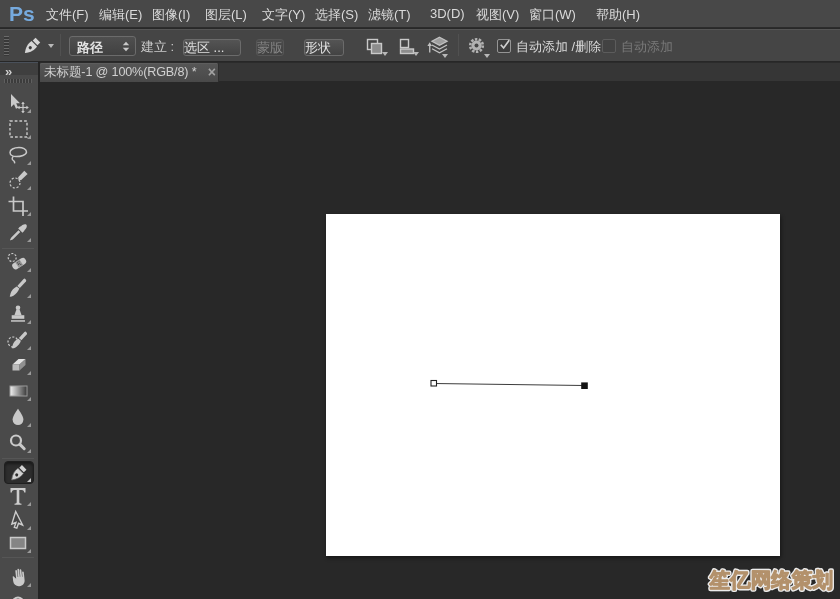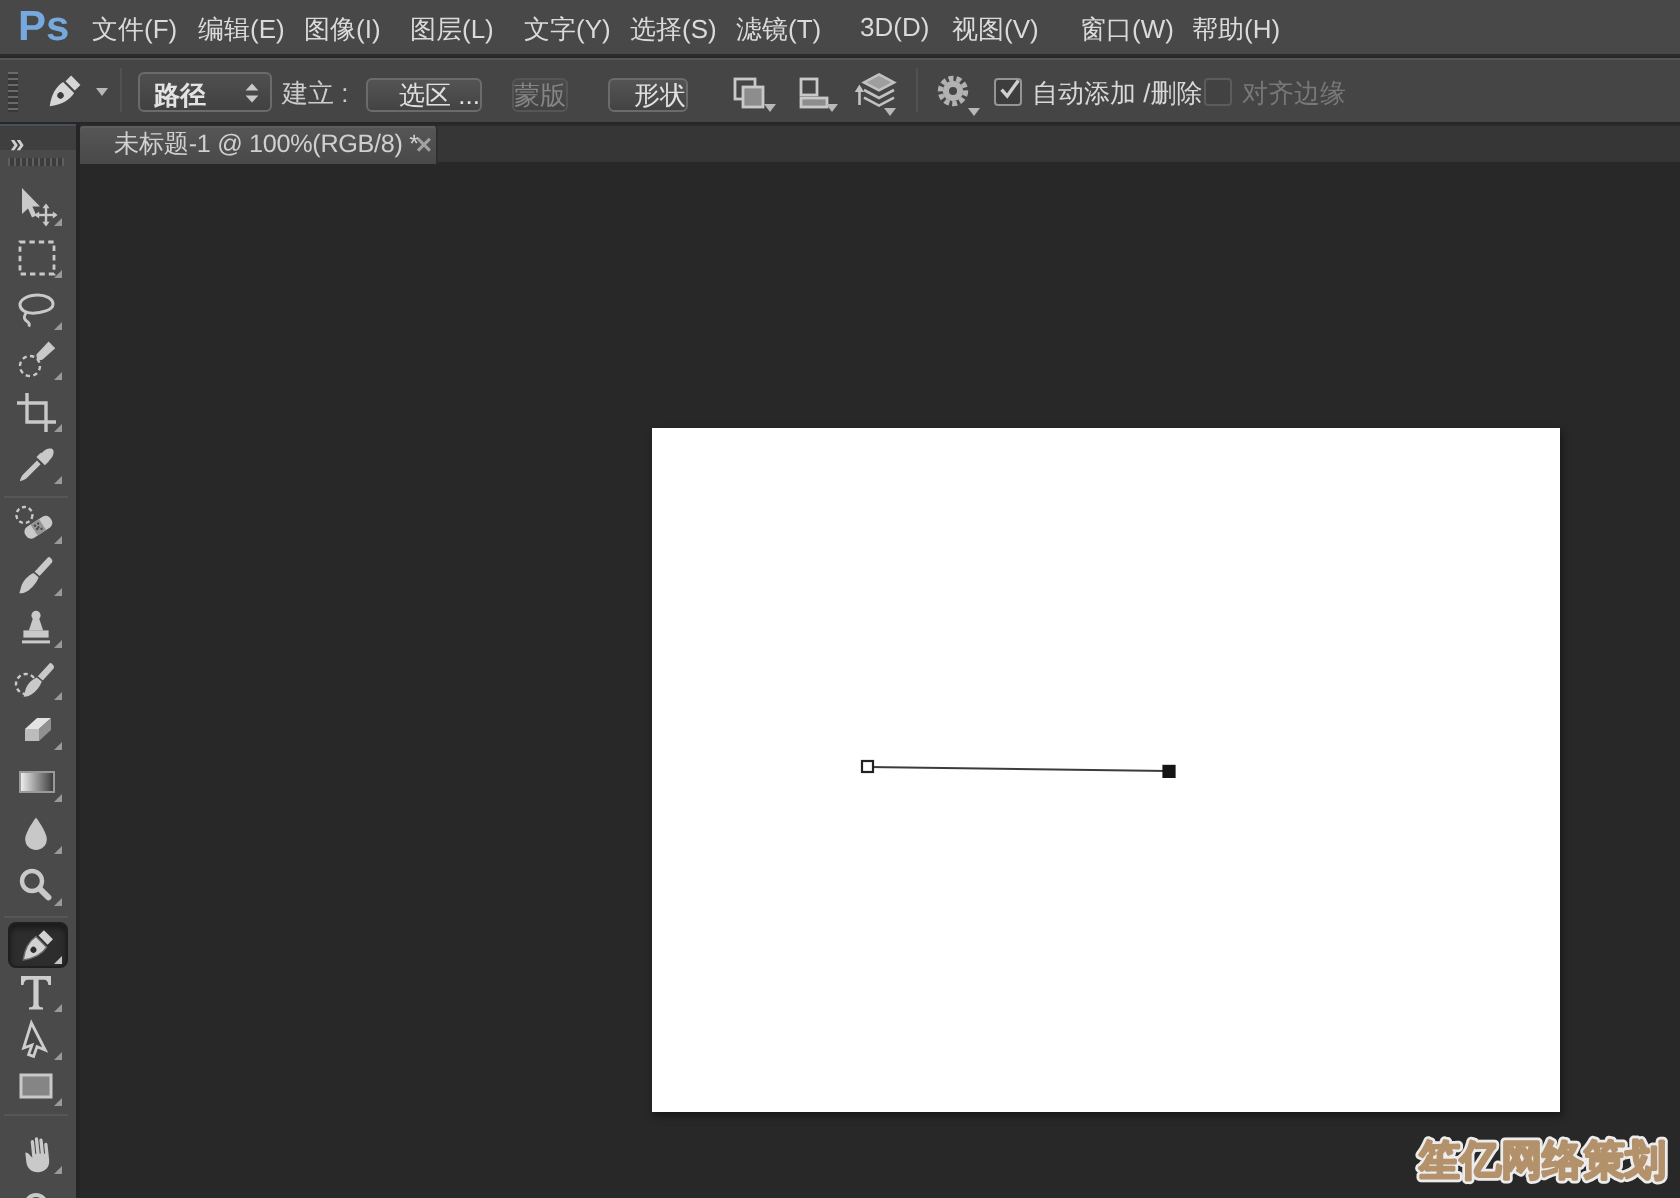--- a/index.html
+++ b/index.html
@@ -29,37 +29,37 @@
 #optgrip {
   position:absolute; left:4px; top:6px; width:5px; height:20px;
   background:repeating-linear-gradient(180deg,#6a6a6a 0 1px,#383838 1px 3px);
 }
 .vsep { position:absolute; top:4px; width:1px; height:22px; background:#383838; border-right:1px solid #515151; }
 .caret { position:absolute; width:0; height:0; border-left:3.5px solid transparent; border-right:3.5px solid transparent; border-top:4px solid #b8b8b8; }
 .psbtn {
   position:absolute; top:9px; height:17px;
   border:1px solid #6b6b6b; border-radius:3px;
   background:linear-gradient(180deg,#545454,#434343);
-  color:#e0e0e0; font-size:13px; text-align:right; line-height:15px;
+  color:#e0e0e0; font-size:13px; text-align:left; line-height:15px;
 }
 .psbtn.dis { border-color:#565656; color:#858585; background:linear-gradient(180deg,#4b4b4b,#424242); }
 .olabel { position:absolute; top:8px; font-size:13px; color:#cccccc; white-space:nowrap; }
 .cb { position:absolute; top:9px; width:14px; height:14px; background:#3d3d3d; border:1px solid #959595; border-radius:2px; }
 .cb.dis { border-color:#5c5c5c; background:#424242; }
 
 #tabrow {
   position:absolute; left:40px; top:62px; width:800px; height:19px;
   background:#363636; border-top:1px solid #2b2b2b;
 }
 #tab {
   position:absolute; left:0px; top:0px; width:179px; height:19px;
   background:linear-gradient(180deg,#565656,#494949); border-right:1px solid #2e2e2e;
   box-shadow:inset 0 1px 0 #5d5d5d;
   border-radius:2px 2px 0 0;
-  color:#d0d0d0; font-size:12.6px; letter-spacing:-0.15px; line-height:18px; padding-left:17px; white-space:nowrap;
+  color:#d0d0d0; font-size:12.6px; letter-spacing:-0.15px; line-height:18px; padding-left:4px; white-space:nowrap;
 }
 #tabx { position:absolute; right:2px; top:0px; color:#a2a2a2; font-size:14px; font-weight:bold; letter-spacing:0; }
 
 #toolbar {
   position:absolute; left:0; top:62px; width:40px; height:537px;
   background:#4a4a4a; border-right:2px solid #252525;
 }
 #tbhead { position:absolute; left:0; top:0; width:38px; height:13px; background:#3f3f3f; box-shadow:inset 0 1px 0 #49505a;}
 #tbchev { position:absolute; left:5px; top:2px; color:#cfcfcf; font-size:13px; font-weight:bold; letter-spacing:-1px;}
 #tbgrip {
@@ -80,21 +80,21 @@
   <span id="pslogo">Ps</span>
   <span class="mi" style="left:46px">文件(F)</span>
   <span class="mi" style="left:99px">编辑(E)</span>
   <span class="mi" style="left:152px">图像(I)</span>
   <span class="mi" style="left:205px">图层(L)</span>
   <span class="mi" style="left:262px">文字(Y)</span>
   <span class="mi" style="left:315px">选择(S)</span>
   <span class="mi" style="left:368px">滤镜(T)</span>
   <span class="mi" style="left:430px">3D(D)</span>
   <span class="mi" style="left:476px">视图(V)</span>
-  <span class="mi" style="left:540px">窗口(W)</span>
+  <span class="mi" style="left:529px">窗口(W)</span>
   <span class="mi" style="left:596px">帮助(H)</span>
 </div>
 
 <div id="optbar">
   <div id="optgrip"></div>
   <svg class="abs" style="left:20px;top:4px" width="24" height="24" viewBox="0 0 24 24">
     <g transform="translate(10.4,13.6) rotate(45)">
       <path d="M-3.9 -5.5 L3.9 -5.5 C4.8 -1.6 3.7 3.1 0 7.8 C-3.7 3.1 -4.8 -1.6 -3.9 -5.5 Z" fill="#d6d6d6"></path>
       <circle cx="0" cy="0.2" r="1.6" fill="#3a3a3a"></circle>
       <rect x="-3.3" y="-10.6" width="6.6" height="4" fill="#d6d6d6"></rect>
@@ -140,21 +140,21 @@
     <circle cx="9.5" cy="9.5" r="2" fill="#454545"></circle>
   </svg>
   <div class="caret" style="left:484px;top:24px;border-left-width:3px;border-right-width:3px;"></div>
   <div class="cb" style="left:497px">
     <svg width="14" height="14" viewBox="0 0 14 14" style="position:absolute;left:0;top:-2px">
       <path d="M2.8 6.8 L5.6 10 L11.2 2.2" fill="none" stroke="#cfcfcf" stroke-width="1.7"></path>
     </svg>
   </div>
   <span class="olabel" style="left:516px;color:#d8d8d8;font-size:13px">自动添加 /删除</span>
   <div class="cb dis" style="left:602px"></div>
-  <span class="olabel" style="left:621px;color:#787878">对齐边缘</span>
+  <span class="olabel" style="left:621px;color:#787878">自动添加</span>
 </div>
 
 <div id="tabrow">
   <div id="tab">未标题-1 @ 100%(RGB/8) *<span id="tabx">×</span></div>
 </div>
 
 <div id="doc"></div>
 
 <svg class="abs" style="left:326px;top:214px" width="454" height="341" viewBox="0 0 454 341">
   <line x1="108" y1="169.5" x2="258" y2="171.5" stroke="#3c3c3c" stroke-width="1"></line>

